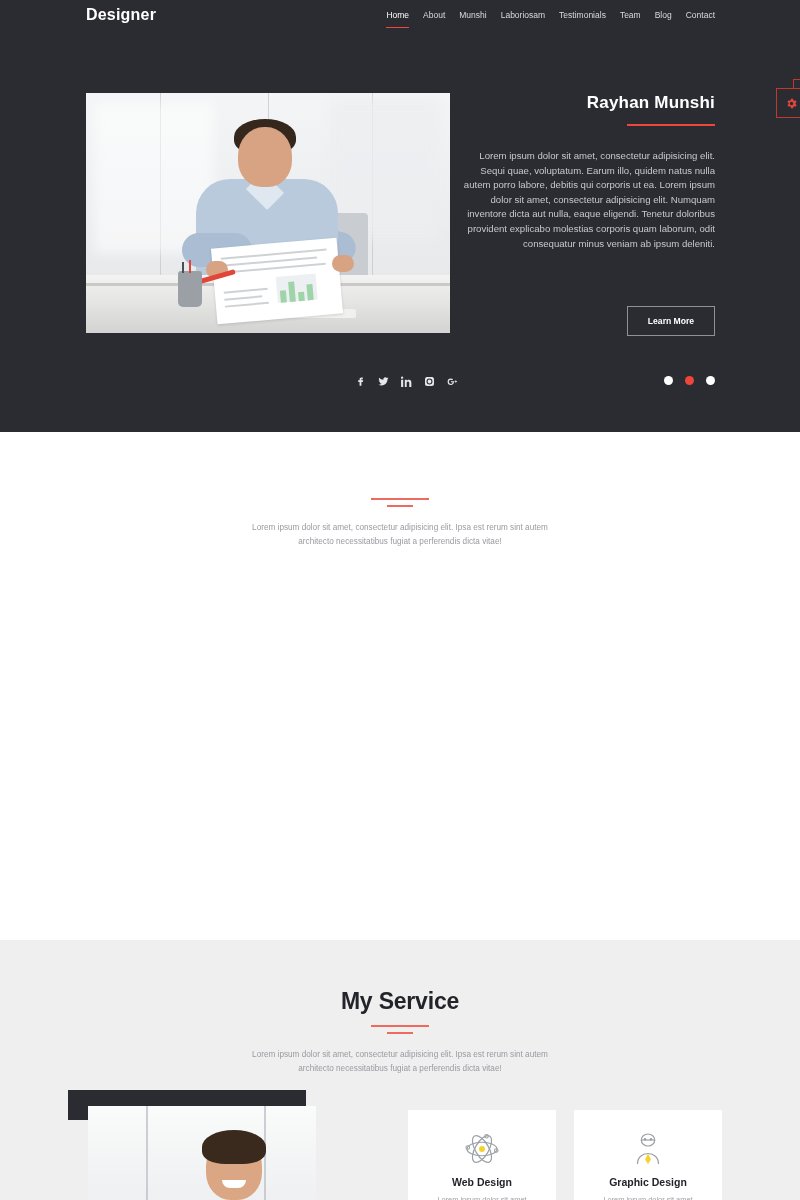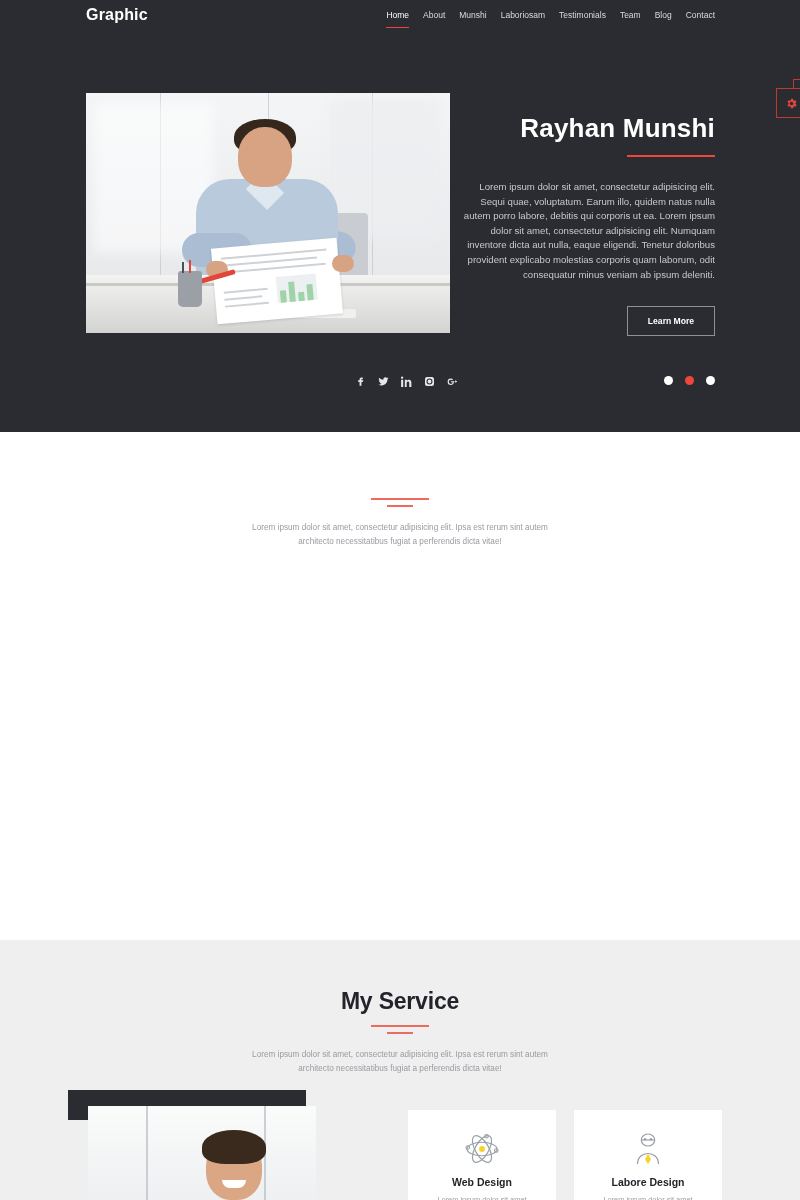--- a/index.html
+++ b/index.html
@@ -95,21 +95,21 @@
   }
   .hero-photo .cup::before{content:"";position:absolute;left:4px;top:-9px;width:2px;height:11px;background:#4a4f55;}
   .hero-photo .cup::after{content:"";position:absolute;left:11px;top:-11px;width:2px;height:13px;background:#e0463a;}
   .hero-photo .chair {
     position:absolute; left:236px; top:120px; width:46px; height:96px;
     background:#c9cdd1; border-radius:10px 4px 0 0;
   }
   .hero-photo .kb{position:absolute;left:200px;top:216px;width:70px;height:9px;background:#f0f0ef;border-radius:2px;}
 
   .hero-right { position:absolute; right:85px; top:93px; width:262px; text-align:right; }
-  .hero-title { color:#fff; font-size:26px; font-weight:bold; letter-spacing:.2px;margin-top:20px; }
+  .hero-title { color:#fff; font-size:17px; font-weight:bold; letter-spacing:.2px; }
   .hero-rule { margin:11px 0 0 auto; width:88px; height:2px; background:#f0453a; }
   .hero-text {
     margin-top:23px; color:#c7c9cd; font-size:9.6px; line-height:14.6px;
   }
   .learn-btn {
     position:absolute; right:85px; top:306px; width:88px; height:30px;
     border:1px solid #8f9197; background:transparent; color:#fff;
     font-size:8.6px; font-weight:bold; font-family:inherit; cursor:pointer;
     display:flex; align-items:center; justify-content:center;
   }
@@ -223,21 +223,21 @@
   .svc-icon svg { width:36px; height:36px; }
   .svc-name { margin-top:6px; font-size:10.5px; font-weight:bold; color:#23232a; }
   .svc-desc { margin-top:6px; font-size:7.4px; line-height:12px; color:#a0a0a6; padding:0 14px; }
 </style>
 </head>
 <body>
 
 <div class="hero-wrap">
 
   <div class="navbar">
-    <div class="brand">Graphic</div>
+    <div class="brand">Designer</div>
     <nav class="nav-links">
       <a class="nav-link active" href="#">Home</a>
       <a class="nav-link" href="#">About</a>
       <a class="nav-link" href="#">Munshi</a>
       <a class="nav-link" href="#">Laboriosam</a>
       <a class="nav-link" href="#">Testimonials</a>
       <a class="nav-link" href="#">Team</a>
       <a class="nav-link" href="#">Blog</a>
       <a class="nav-link" href="#">Contact</a>
     </nav>
@@ -425,16 +425,16 @@
     <div class="svc-icon">
       <svg viewBox="0 0 48 48">
         <ellipse cx="24" cy="12" rx="9" ry="8" fill="none" stroke="#9aa0a6" stroke-width="1.6"></ellipse>
         <path d="M15 12h18" stroke="#9aa0a6" stroke-width="1.6" fill="none"></path>
         <path d="M10 44c0-9 6.3-14 14-14s14 5 14 14" fill="none" stroke="#9aa0a6" stroke-width="1.6"></path>
         <path d="M24 30l4 8-4 6-4-6z" fill="#f5d32e"></path>
         <circle cx="20" cy="11" r="1.6" fill="#9aa0a6"></circle>
         <circle cx="28" cy="11" r="1.6" fill="#9aa0a6"></circle>
       </svg>
     </div>
-    <div class="svc-name">Labore Design</div>
+    <div class="svc-name">Graphic Design</div>
     <div class="svc-desc">Lorem ipsum dolor sit amet</div>
   </div>
 </div>
 
 </body></html>

